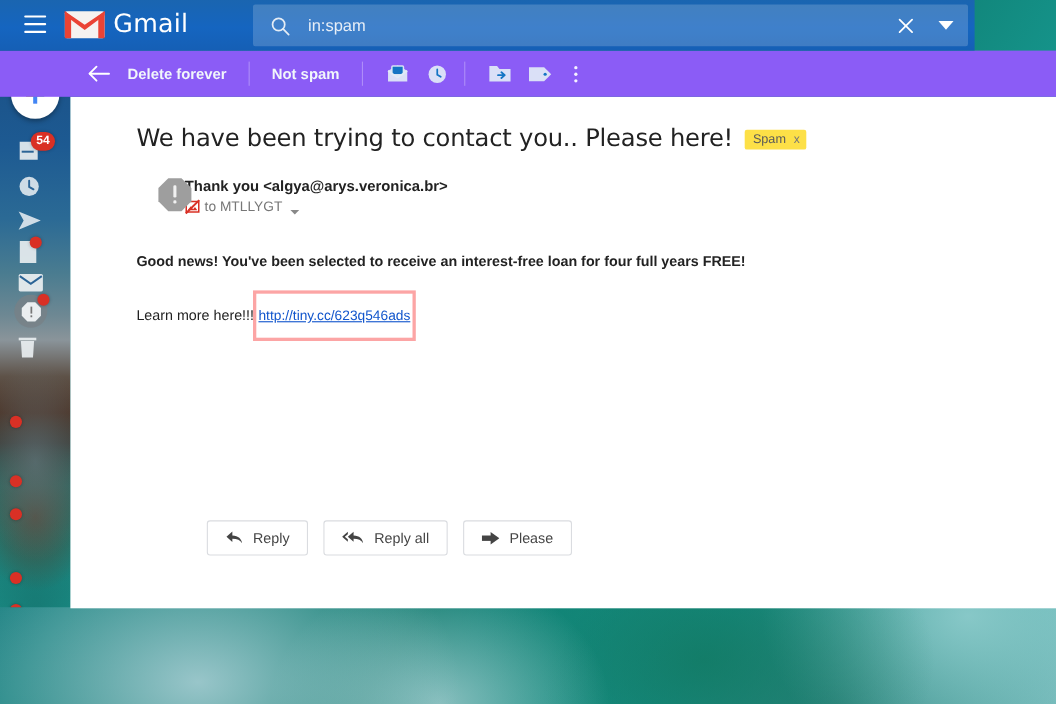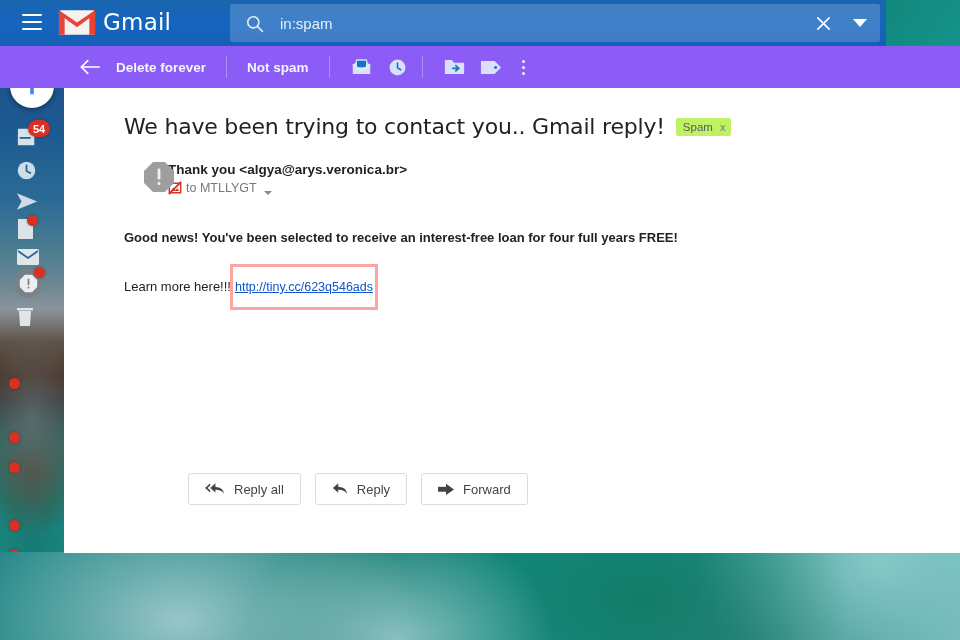--- a/index.html
+++ b/index.html
@@ -187,21 +187,21 @@
     display: flex; align-items: center;
     margin: 26px 0 0 60px;
   }
   .subject {
     color: #222222; font-size: 22px; font-weight: normal;
     font-family: "DejaVu Sans", sans-serif;
     letter-spacing: -0.2px;
   }
   .label-chip {
     margin-left: 11px;
-    background: #bef264; color: #5a5a5a;
+    background: #fde047; color: #5a5a5a;
     font-size: 11.5px; border-radius: 2px;
     padding: 3px 6px 3px 7px;
     display: flex; align-items: flex-end; gap: 7px;
   }
   .label-chip .x { color: #777; font-size: 11px; cursor: pointer; }
 
   .sender-block {
     position: relative;
     margin: 22px 0 0 60px;
     padding-left: 44px;
@@ -476,21 +476,21 @@
   <span class="tb-dots">
     <i></i>
       <i></i>
       <i></i>
   </span>
 </div>
 
 <div class="mail-panel">
 
   <div class="subject-row">
-    <span class="subject">We have been trying to contact you.. Gmail reply!</span>
+    <span class="subject">We have been trying to contact you.. Please here!</span>
     <span class="label-chip">
       <span>Spam</span>
       <span class="x">x</span>
     </span>
   </div>
 
   <div class="sender-block">
     <svg class="avatar" viewBox="0 0 32 32">
       <path d="M10 1h12l9 9v12l-9 9H10l-9-9V10z" fill="#9e9e9e"></path>
       <rect x="14.6" y="7.5" width="2.8" height="11" rx="1.2" fill="#f1f1f1"></rect>
@@ -514,35 +514,35 @@
 
   <div class="body-line second">
     <span>Learn more here!!!</span>
     <span class="link-highlight">
       <a class="spam-link" href="#">http://tiny.cc/623q546ads</a>
     </span>
   </div>
 
   <div class="actions">
     <button class="act-btn">
+      <svg width="16" height="14" viewBox="0 0 18 15">
+        <path d="M7 1L1 6.3 7 11.6V8.4c5 0 8 1.4 10 4.6-0.8-4.6-3.6-7.6-10-7.9z" fill="#444"></path>
+      </svg>
+      <span>Reply</span>
+    </button>
+
+    <button class="act-btn">
       <svg width="20" height="14" viewBox="0 0 23 15">
         <path d="M6 1L0 6.3 6 11.6V8.9L2.8 6.3 6 3.6z" fill="#444"></path>
         <path d="M12 1L6 6.3l6 5.3V8.4c5 0 8 1.4 10 4.6-0.8-4.6-3.6-7.6-10-7.9z" fill="#444"></path>
       </svg>
       <span>Reply all</span>
     </button>
 
     <button class="act-btn">
-      <svg width="16" height="14" viewBox="0 0 18 15">
-        <path d="M7 1L1 6.3 7 11.6V8.4c5 0 8 1.4 10 4.6-0.8-4.6-3.6-7.6-10-7.9z" fill="#444"></path>
-      </svg>
-      <span>Reply</span>
-    </button>
-
-    <button class="act-btn">
       <svg width="16" height="13" viewBox="0 0 18 14">
         <rect x="0" y="4" width="10" height="5.5" fill="#444"></rect>
         <path d="M9 0.5L18 6.9 9 13.3z" fill="#444"></path>
       </svg>
-      <span>Forward</span>
+      <span>Please</span>
     </button>
   </div>
 </div>
 
 </body></html>

